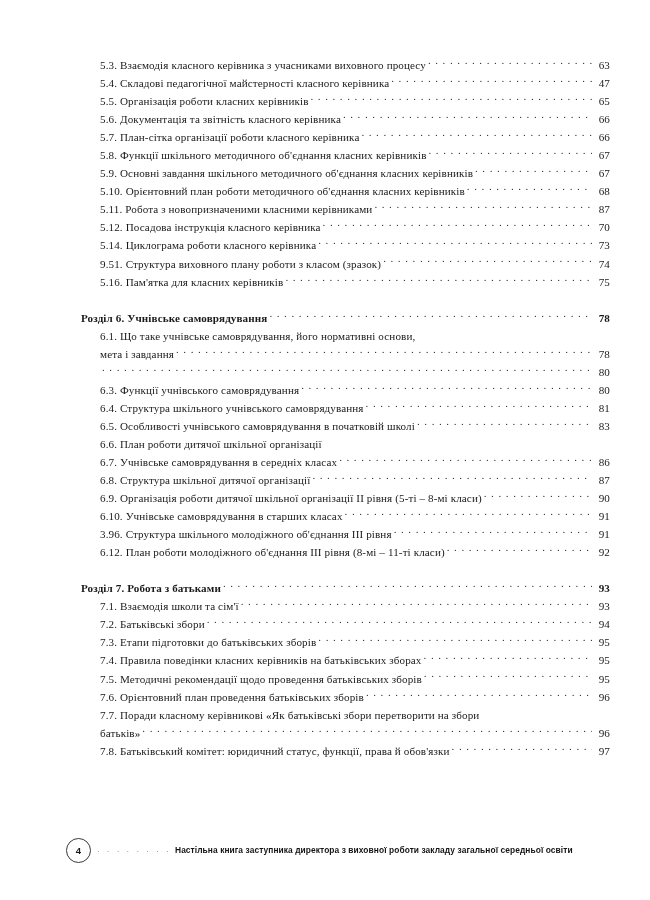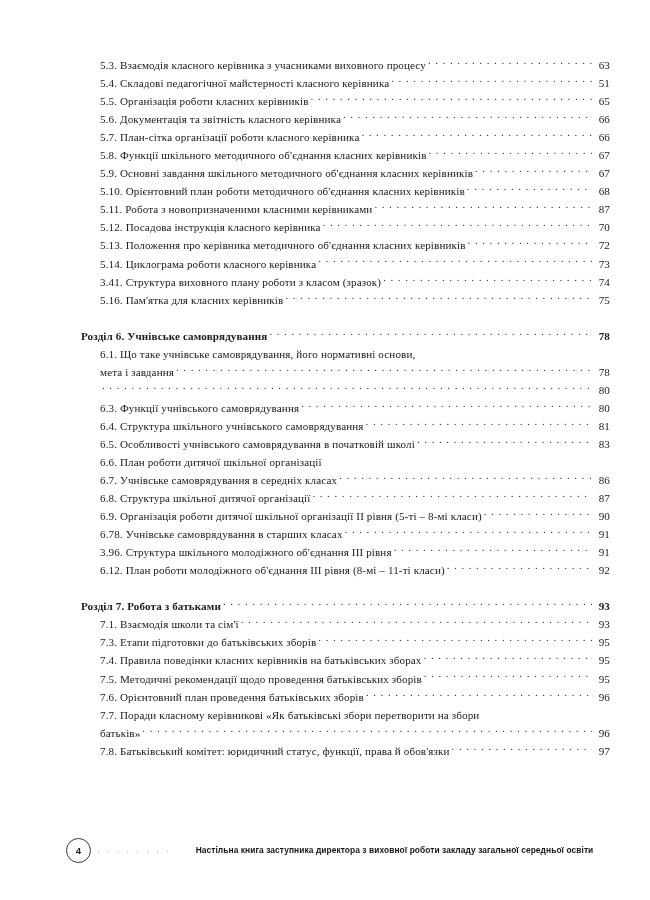--- a/index.html
+++ b/index.html
@@ -128,21 +128,21 @@
     font-size: 8px;
     letter-spacing: 2.6px;
     color: #6e6e6e;
     white-space: nowrap;
     overflow: hidden;
     line-height: 1;
     transform: translateY(2px);
   }
   .footer-title {
     flex: 1 1 auto;
-    text-align: center;
+    text-align: left;
     font-family: "Liberation Sans", sans-serif;
     font-size: 8.4px;
     font-weight: bold;
     color: #151515;
     letter-spacing: 0.01em;
     white-space: nowrap;
   }
 </style>
 </head>
 <body>
@@ -154,21 +154,21 @@
         <div class="row">
           <span class="label">5.3. Взаємодія класного керівника з учасниками виховного процесу</span>
           <span class="leader"></span>
           <span class="pageno">63</span>
         </div>
       </div>
       <div class="entry sub">
         <div class="row">
           <span class="label">5.4. Складові педагогічної майстерності класного керівника</span>
           <span class="leader"></span>
-          <span class="pageno">51</span>
+          <span class="pageno">47</span>
         </div>
       </div>
       <div class="entry sub">
         <div class="row">
           <span class="label">5.5. Організація роботи класних керівників</span>
           <span class="leader"></span>
           <span class="pageno">65</span>
         </div>
       </div>
       <div class="entry sub">
@@ -215,35 +215,28 @@
       </div>
       <div class="entry sub">
         <div class="row">
           <span class="label">5.12. Посадова інструкція класного керівника</span>
           <span class="leader"></span>
           <span class="pageno">70</span>
         </div>
       </div>
       <div class="entry sub">
         <div class="row">
-          <span class="label">5.13. Положення про керівника методичного об'єднання класних керівників</span>
-          <span class="leader"></span>
-          <span class="pageno">72</span>
-        </div>
-      </div>
-      <div class="entry sub">
-        <div class="row">
           <span class="label">5.14. Циклограма роботи класного керівника</span>
           <span class="leader"></span>
           <span class="pageno">73</span>
         </div>
       </div>
       <div class="entry sub">
         <div class="row">
-          <span class="label">3.41. Структура виховного плану роботи з класом (зразок)</span>
+          <span class="label">9.51. Структура виховного плану роботи з класом (зразок)</span>
           <span class="leader"></span>
           <span class="pageno">74</span>
         </div>
       </div>
       <div class="entry sub">
         <div class="row">
           <span class="label">5.16. Пам'ятка для класних керівників</span>
           <span class="leader"></span>
           <span class="pageno">75</span>
         </div>
@@ -310,21 +303,21 @@
       </div>
       <div class="entry sub">
         <div class="row">
           <span class="label">6.9. Організація роботи дитячої шкільної організації ІІ рівня (5-ті – 8-мі класи)</span>
           <span class="leader"></span>
           <span class="pageno">90</span>
         </div>
       </div>
       <div class="entry sub">
         <div class="row">
-          <span class="label">6.78. Учнівське самоврядування в старших класах</span>
+          <span class="label">6.10. Учнівське самоврядування в старших класах</span>
           <span class="leader"></span>
           <span class="pageno">91</span>
         </div>
       </div>
       <div class="entry sub">
         <div class="row">
           <span class="label">3.96. Структура шкільного молодіжного об'єднання ІІІ рівня</span>
           <span class="leader"></span>
           <span class="pageno">91</span>
         </div>
@@ -342,20 +335,27 @@
           <span class="label">Розділ 7. Робота з батьками</span>
           <span class="leader"></span>
           <span class="pageno">93</span>
         </div>
       </div>
       <div class="entry sub">
         <div class="row">
           <span class="label">7.1. Взаємодія школи та сім'ї</span>
           <span class="leader"></span>
           <span class="pageno">93</span>
+        </div>
+      </div>
+      <div class="entry sub">
+        <div class="row">
+          <span class="label">7.2. Батьківські збори</span>
+          <span class="leader"></span>
+          <span class="pageno">94</span>
         </div>
       </div>
       <div class="entry sub">
         <div class="row">
           <span class="label">7.3. Етапи підготовки до батьківських зборів</span>
           <span class="leader"></span>
           <span class="pageno">95</span>
         </div>
       </div>
       <div class="entry sub">

